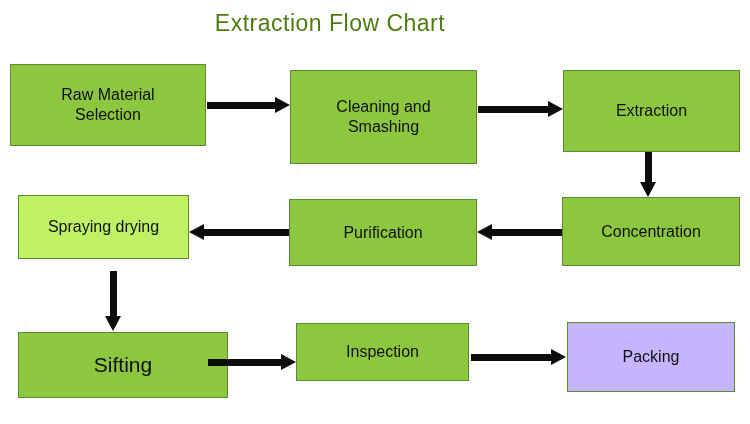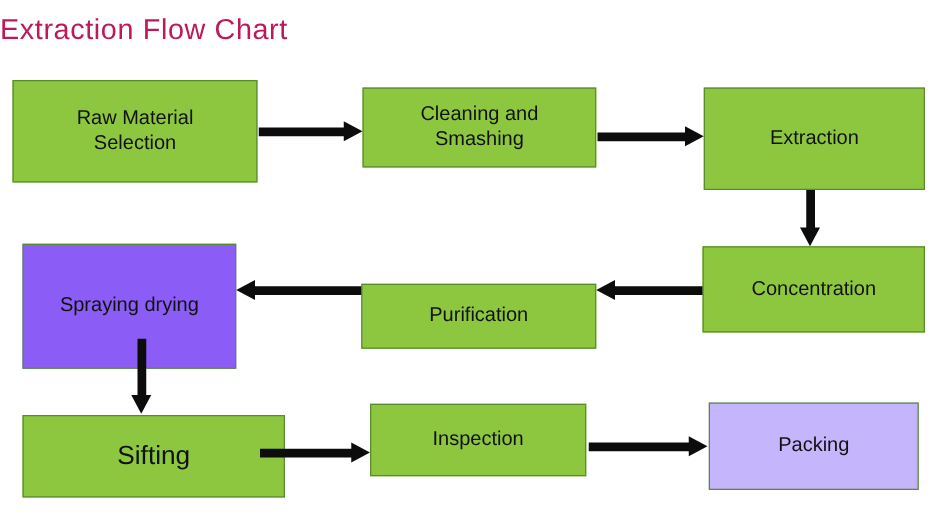--- a/index.html
+++ b/index.html
@@ -13,23 +13,24 @@
     width: 750px;
     height: 424px;
     overflow: hidden;
     background: #ffffff;
   }
   .chart-title {
     position: absolute;
     left: 0;
     top: 10px;
     width: 660px;
+    text-align: center;
     font-size: 23px;
     font-weight: 400;
-    color: #be185d;
+    color: #4d7c0f;
     letter-spacing: 0.5px;
   }
   .node {
     position: absolute;
     box-sizing: border-box;
     border: 1.5px solid #5b8b2f;
     background: #8dc63f;
     display: flex;
     align-items: center;
     justify-content: center;
@@ -56,34 +57,34 @@
 </style>
 </head>
 <body>
 
 <div id="stage" style="background: rgb(255, 255, 255);">
   <div class="chart-title">Extraction Flow Chart</div>
 <div class="node" style="left: 10px; top: 64px; width: 196px; height: 82px; background: rgb(141, 198, 63); border-color: rgb(91, 139, 47);">
     <span class="node-label" style="font-size: 16px; color: rgb(17, 17, 17);">Raw Material
 Selection</span>
   </div>
-    <div class="node" style="left: 290px; top: 70px; width: 187px; height: 64px; background: rgb(141, 198, 63); border-color: rgb(91, 139, 47);">
+    <div class="node" style="left: 290px; top: 70px; width: 187px; height: 94px; background: rgb(141, 198, 63); border-color: rgb(91, 139, 47);">
     <span class="node-label" style="font-size: 16px; color: rgb(17, 17, 17);">Cleaning and
 Smashing</span>
   </div>
     <div class="node" style="left: 563px; top: 70px; width: 177px; height: 82px; background: rgb(141, 198, 63); border-color: rgb(91, 139, 47);">
     <span class="node-label" style="font-size: 16px; color: rgb(17, 17, 17);">Extraction</span>
   </div>
     <div class="node" style="left: 562px; top: 197px; width: 178px; height: 69px; background: rgb(141, 198, 63); border-color: rgb(91, 139, 47);">
     <span class="node-label" style="font-size: 16px; color: rgb(17, 17, 17);">Concentration</span>
   </div>
-    <div class="node" style="left: 289px; top: 199px; width: 188px; height: 52px; background: rgb(141, 198, 63); border-color: rgb(91, 139, 47); margin-top: 28px;">
+    <div class="node" style="left: 289px; top: 199px; width: 188px; height: 67px; background: rgb(141, 198, 63); border-color: rgb(91, 139, 47);">
     <span class="node-label" style="font-size: 16px; color: rgb(17, 17, 17);">Purification</span>
   </div>
-    <div class="node" style="left: 18px; top: 195px; width: 171px; height: 100px; background: #8b5cf6; border-color: rgb(91, 139, 47);">
+    <div class="node" style="left: 18px; top: 195px; width: 171px; height: 64px; background: #bef264; border-color: rgb(91, 139, 47);">
     <span class="node-label" style="font-size: 16px; color: rgb(17, 17, 17);">Spraying drying</span>
   </div>
     <div class="node" style="left: 18px; top: 332px; width: 210px; height: 66px; background: rgb(141, 198, 63); border-color: rgb(91, 139, 47);">
     <span class="node-label" style="font-size: 21px; color: rgb(17, 17, 17);">Sifting</span>
   </div>
     <div class="node" style="left: 296px; top: 323px; width: 173px; height: 58px; background: rgb(141, 198, 63); border-color: rgb(91, 139, 47);">
     <span class="node-label" style="font-size: 16px; color: rgb(17, 17, 17);">Inspection</span>
   </div>
     <div class="node" style="left: 567px; top: 322px; width: 168px; height: 70px; background: #c4b5fd; border-color: rgb(91, 139, 47);">
     <span class="node-label" style="font-size: 16px; color: rgb(17, 17, 17);">Packing</span>

